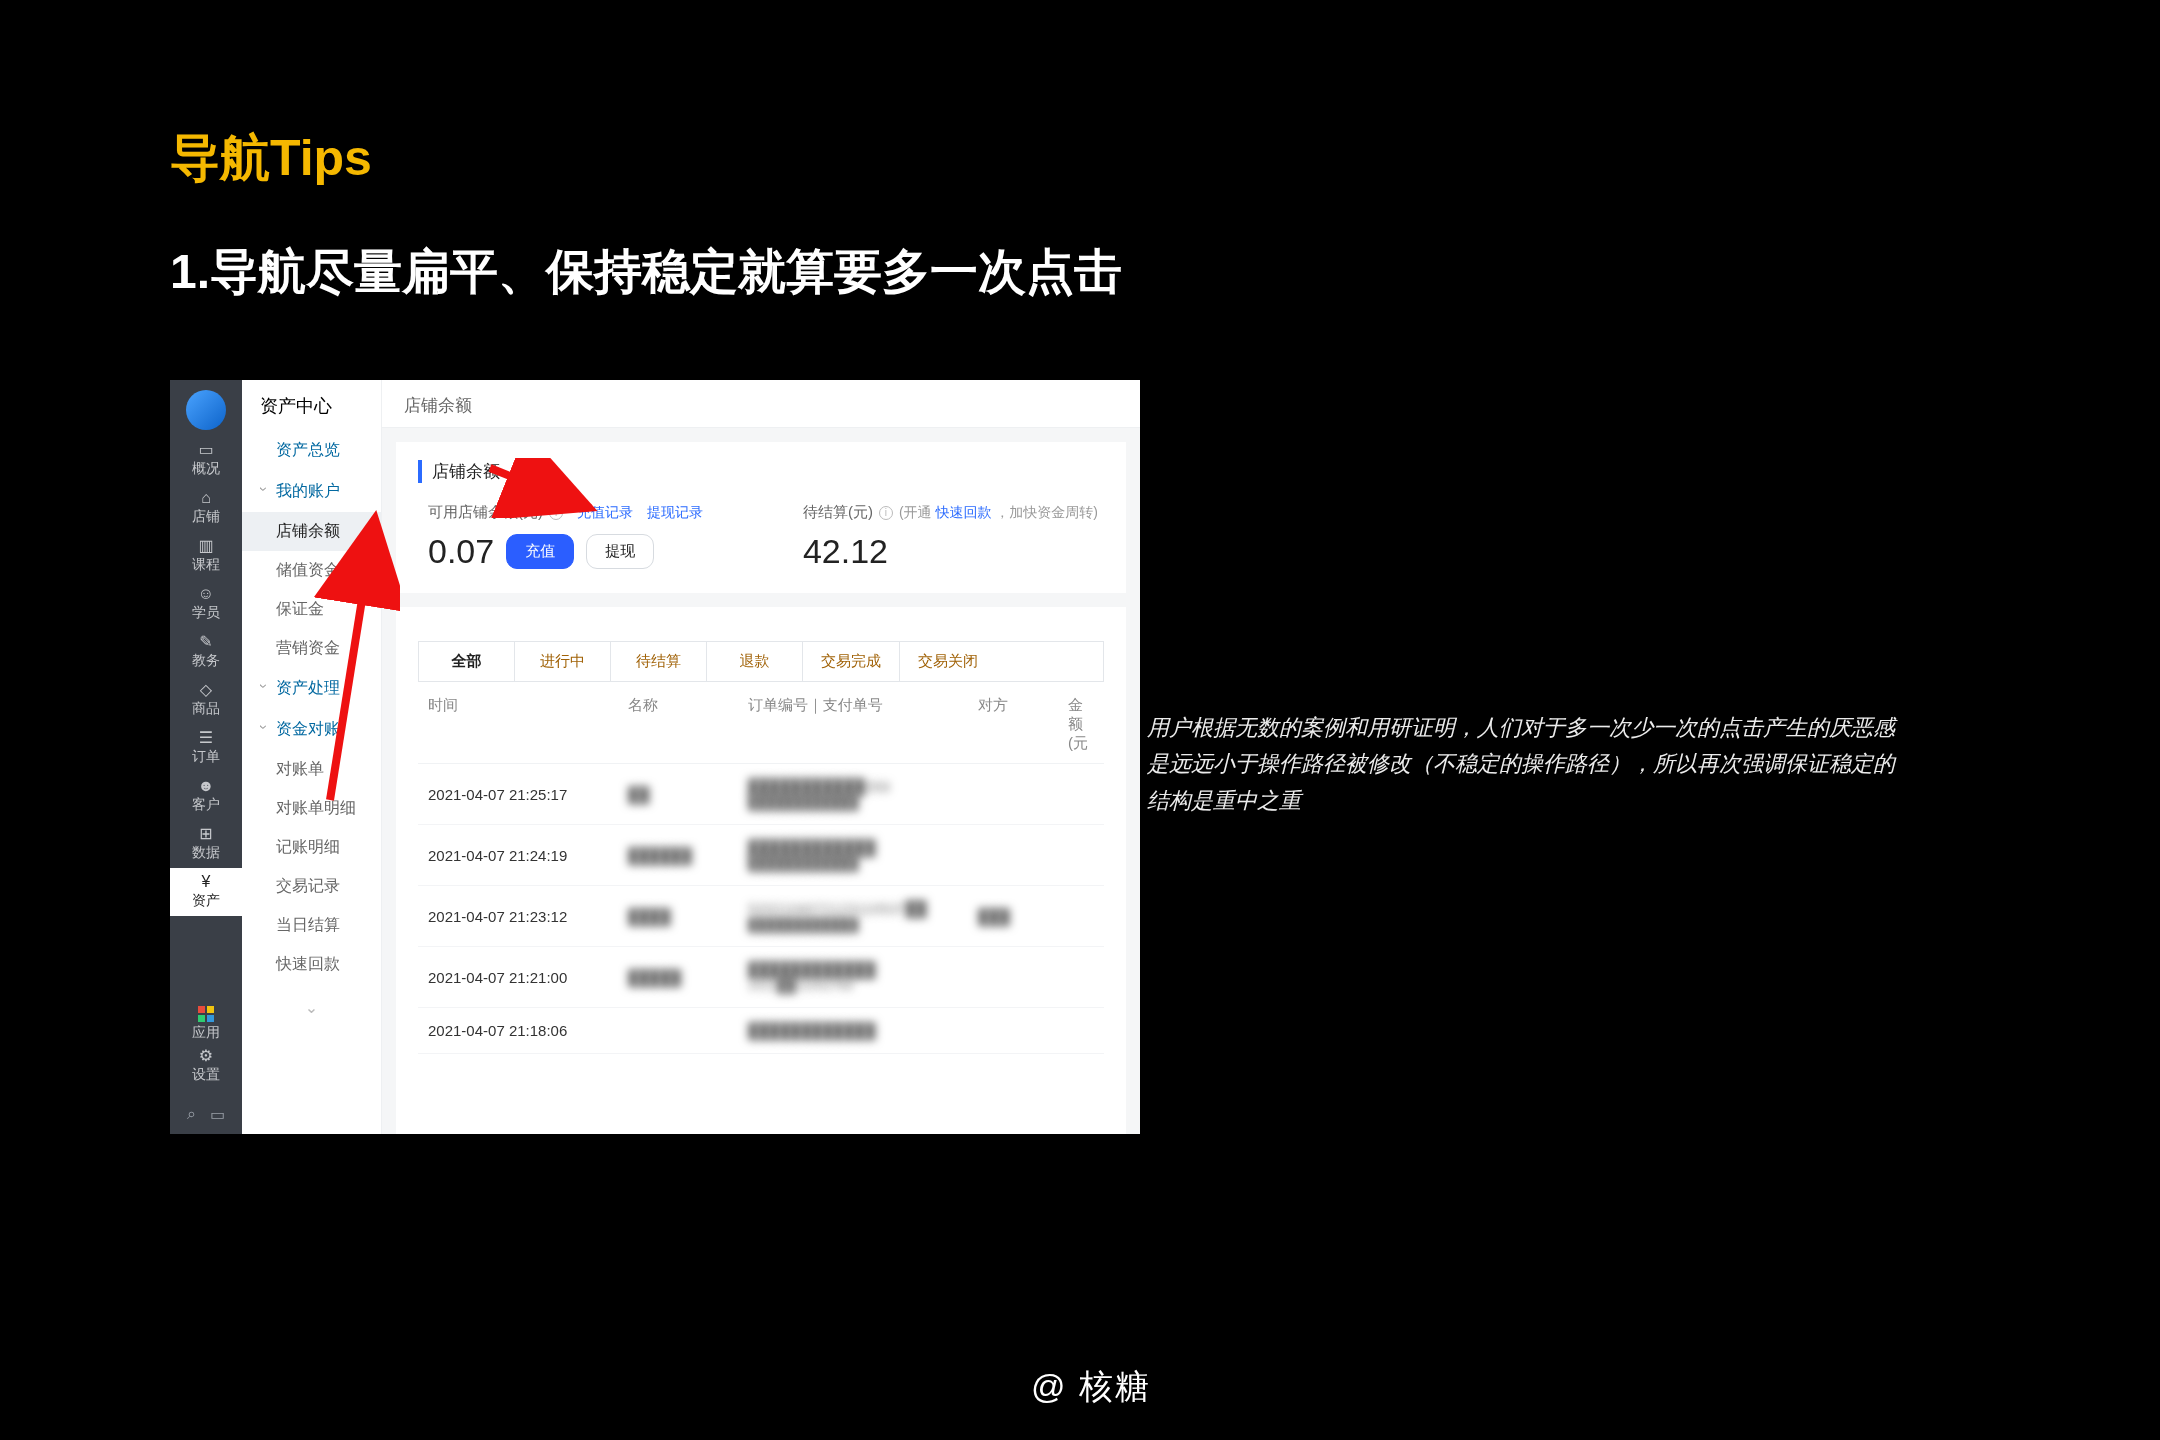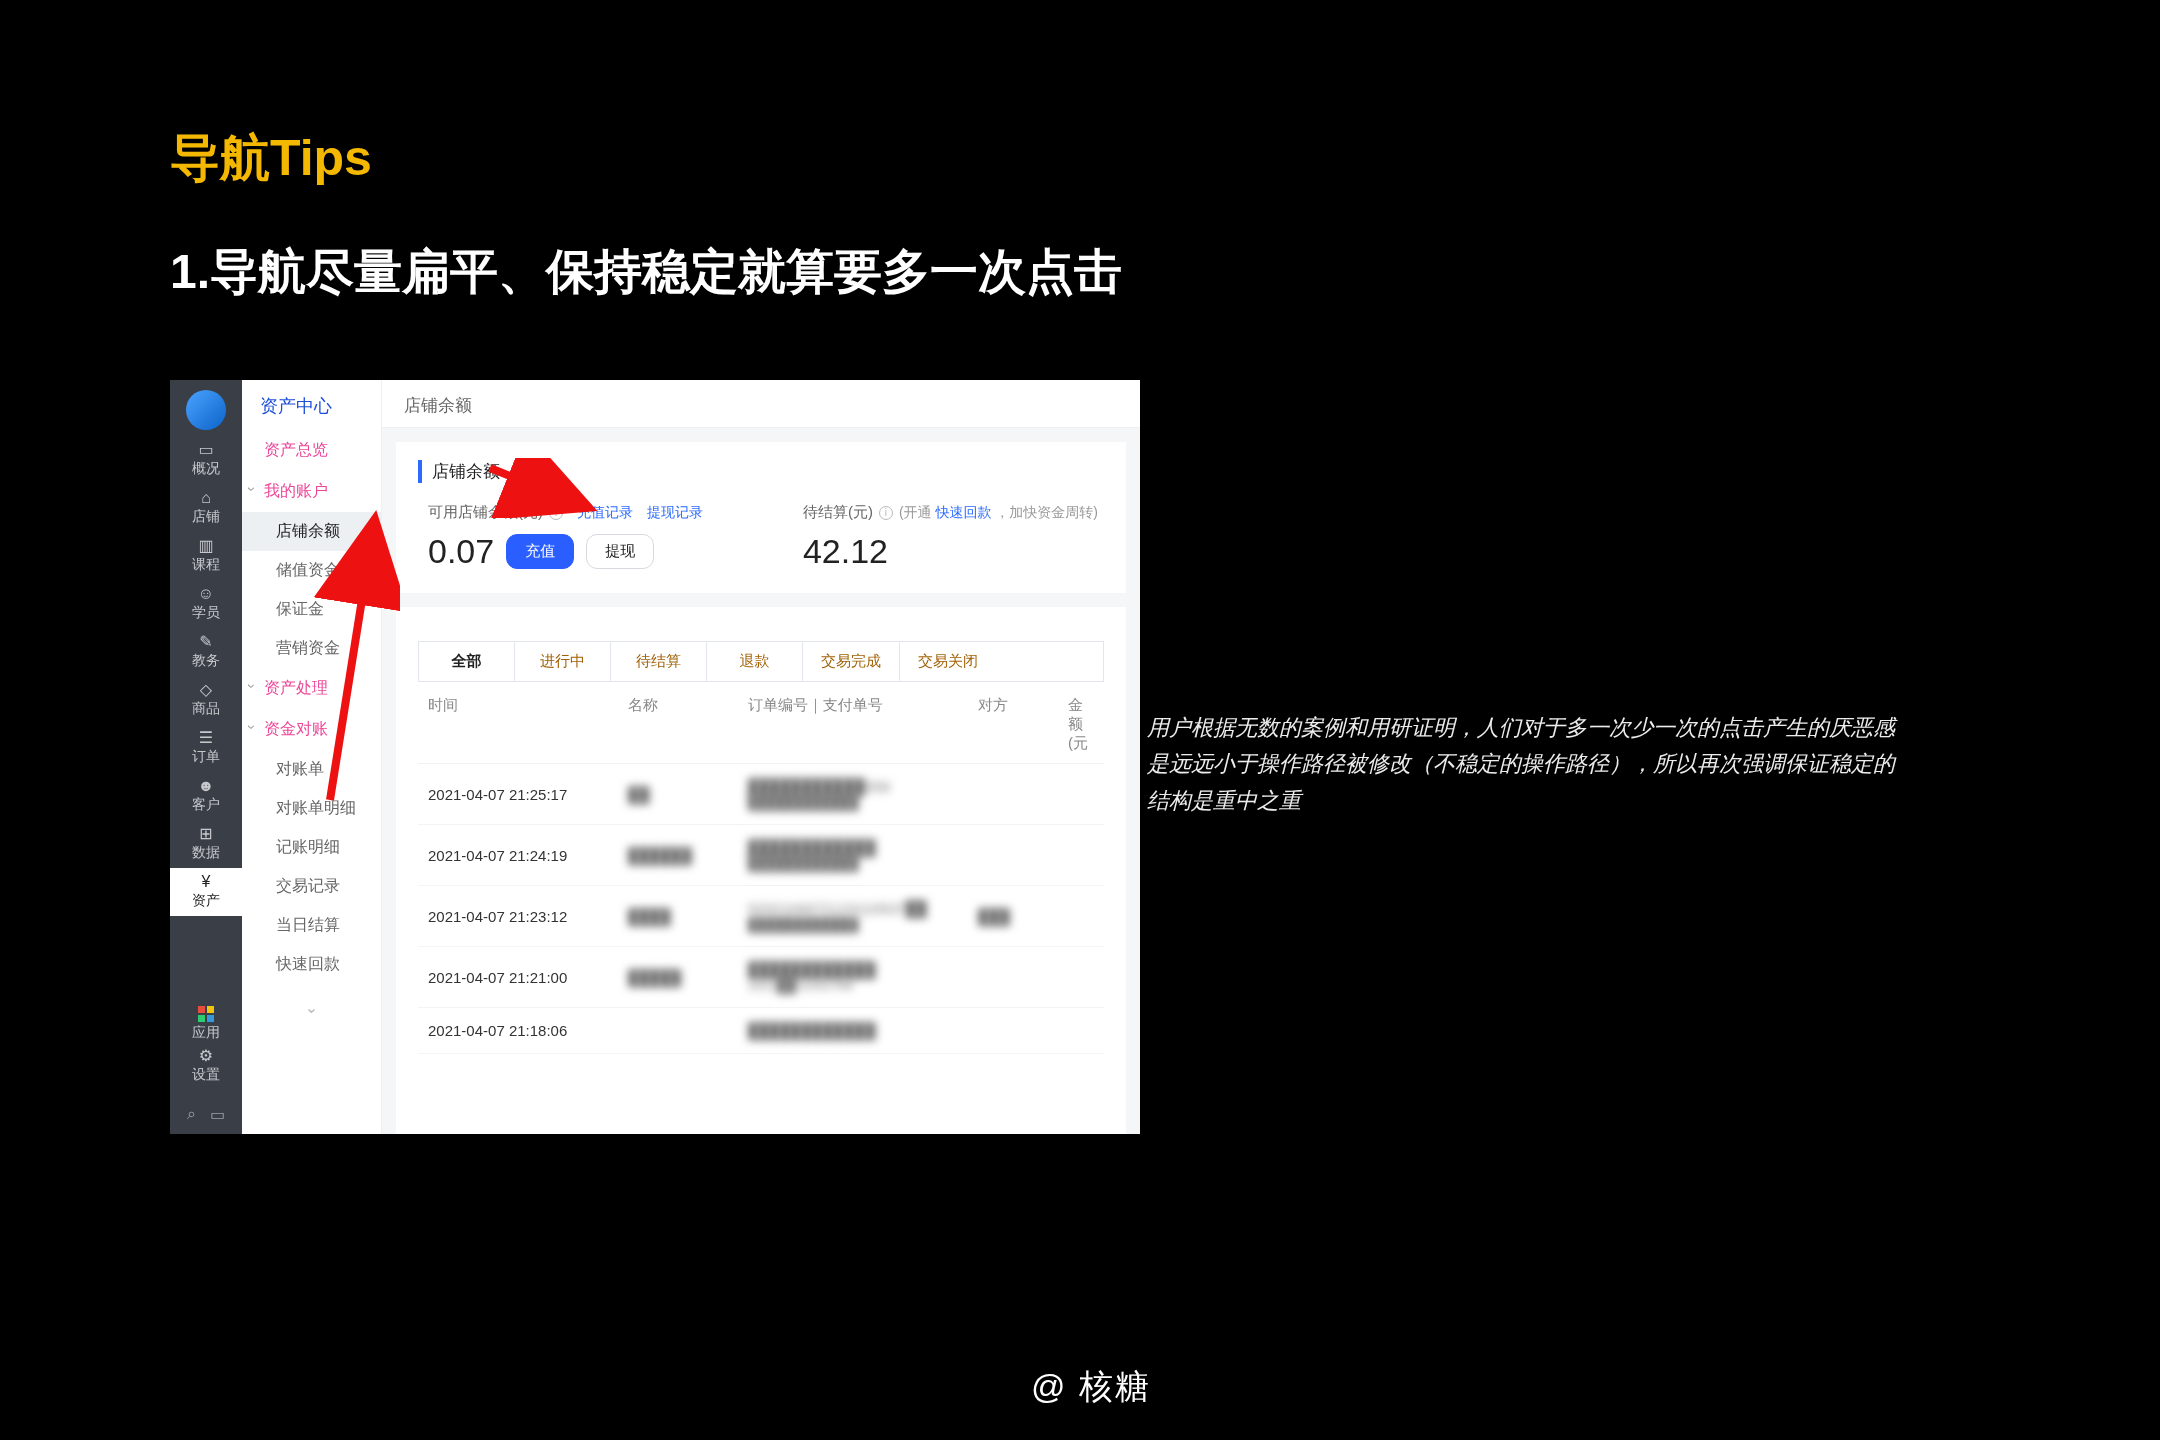--- a/index.html
+++ b/index.html
@@ -88,22 +88,22 @@
      linear-gradient(#f1c40f,#f1c40f) 9px 0/7px 7px no-repeat,
      linear-gradient(#2ecc71,#2ecc71) 0 9px/7px 7px no-repeat,
      linear-gradient(#3498db,#3498db) 9px 9px/7px 7px no-repeat;
   }
   .subnav {
     width: 140px;
     background:#fff;
     border-right:1px solid #eef0f2;
     position:relative;
   }
-  .subnav-title { font-size:18px; color:#1d4ed8; padding:14px 18px 12px; font-weight:500;}
-  .sub-item { font-size:16px; color:#ec4899; padding:10px 18px 10px 22px; cursor:pointer; position:relative;}
+  .subnav-title { font-size:18px; color:#000000; padding:14px 18px 12px; font-weight:500;}
+  .sub-item { font-size:16px; color:#0369a1; padding:10px 18px 10px 22px; cursor:pointer; position:relative;margin-left:12px;}
   .sub-item.group::before { content:"›"; position:absolute; left:8px; transform:rotate(90deg); color:#999; font-size:14px;}
   .sub-sub { font-size:16px; color:#666; padding:9px 10px 9px 34px; cursor:pointer;}
   .sub-sub.active { background:#edf0f3; color:#222;}
   .subnav .chev { text-align:center; color:#bbb; padding-top:14px;}
   .main {
     flex:1; background:#f5f6f7; display:flex; flex-direction:column; overflow:hidden;
   }
   .crumb { font-size:17px; color:#666; padding:14px 22px 10px; background:#fff; border-bottom:1px solid #eef0f2;}
   .panel { background:#fff; margin:14px 14px 0 14px; padding:18px 22px;}
   .panel-title { font-size:17px; color:#222; border-left:4px solid #2b6bff; padding-left:10px; margin-bottom:16px;}

